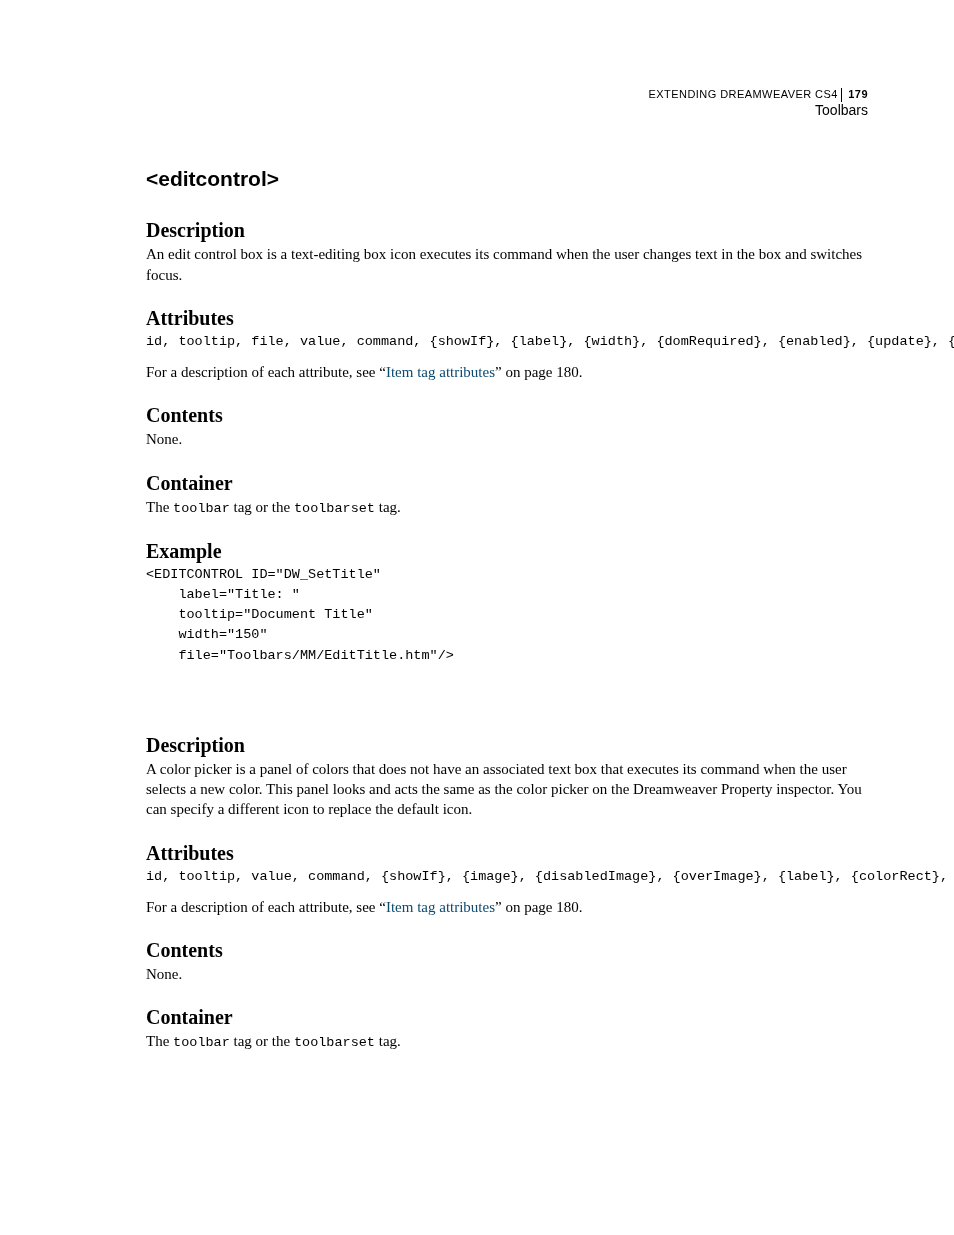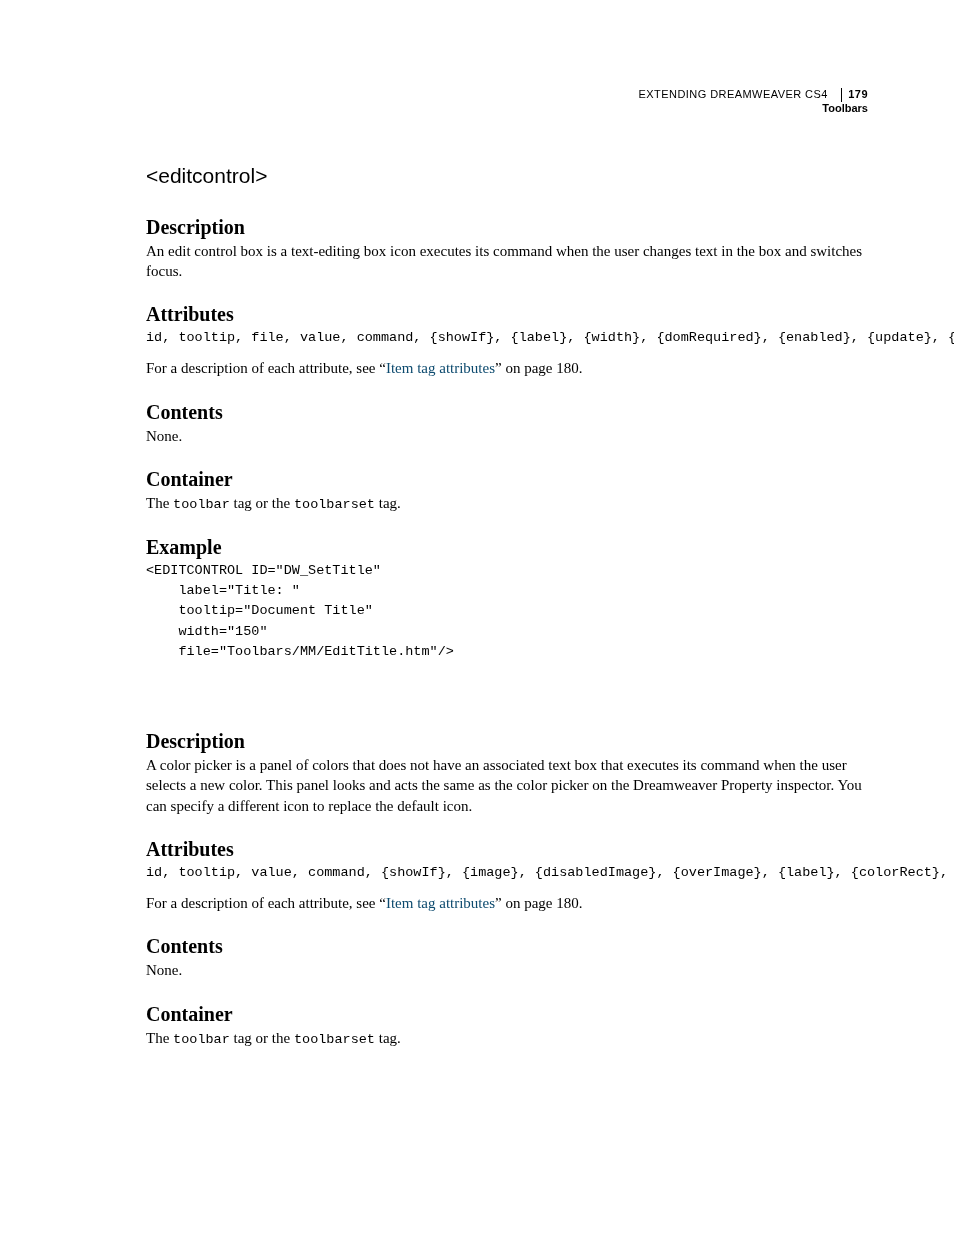--- a/index.html
+++ b/index.html
@@ -22,29 +22,29 @@
   }
   .running-head .line1 {
     font-size: 11px;
     letter-spacing: 0.04em;
   }
   .running-head .pagenum {
     font-weight: 700;
     display: inline-block;
     border-left: 1px solid #000;
     padding-left: 6px;
-    margin-left: 10px;
+    margin-left: 0;
   }
   .running-head .line2 {
-    font-size: 11px;
-    font-weight: 700;
+    font-size: 14px;
+    font-weight: 400;
   }
   h2.section-title {
     font-family: "Myriad Pro", "Segoe UI", Arial, sans-serif;
-    font-weight: 400;
+    font-weight: 700;
     font-size: 21px;
     margin: 0 0 28px 0;
   }
   .subhead {
     font-family: "Minion Pro", "Times New Roman", Georgia, serif;
     font-weight: 700;
     font-size: 20px;
     margin-top: 22px;
     margin-bottom: 2px;
   }

